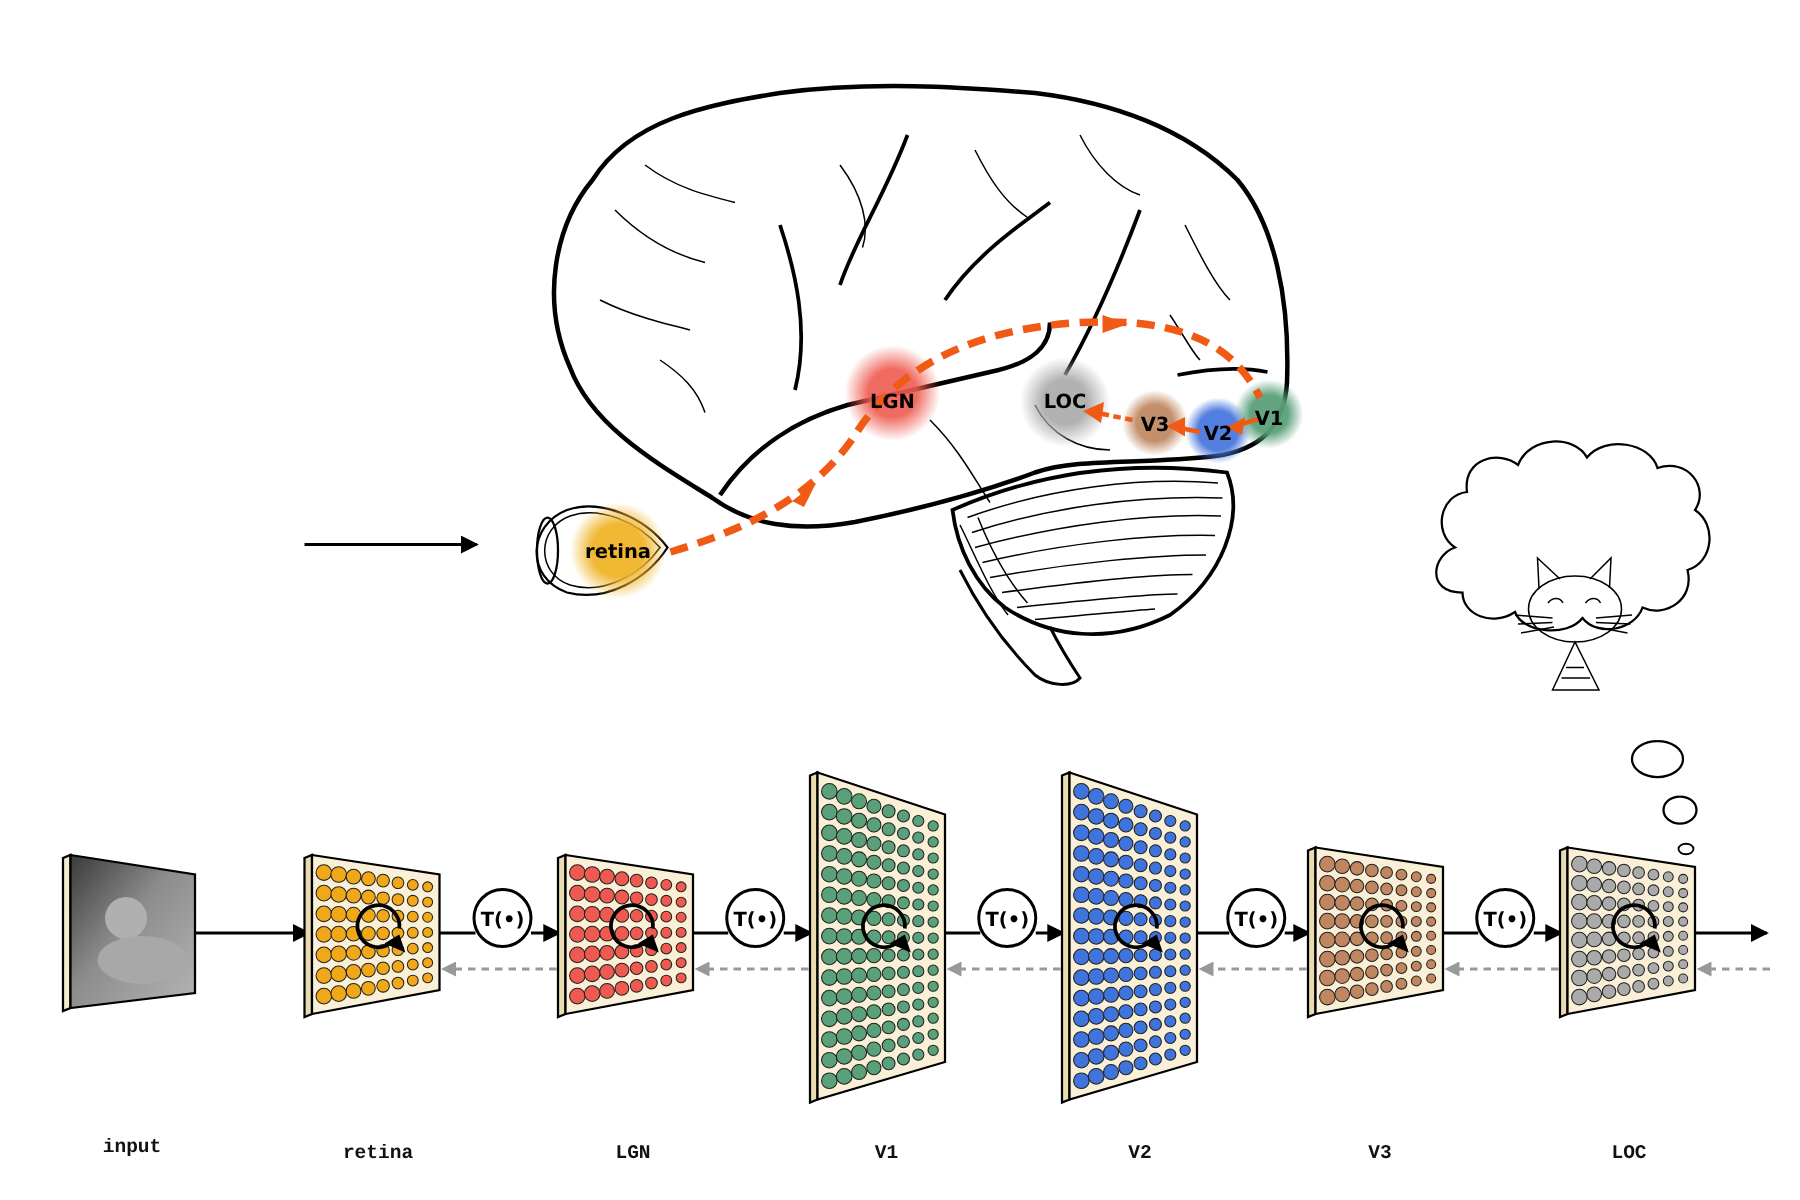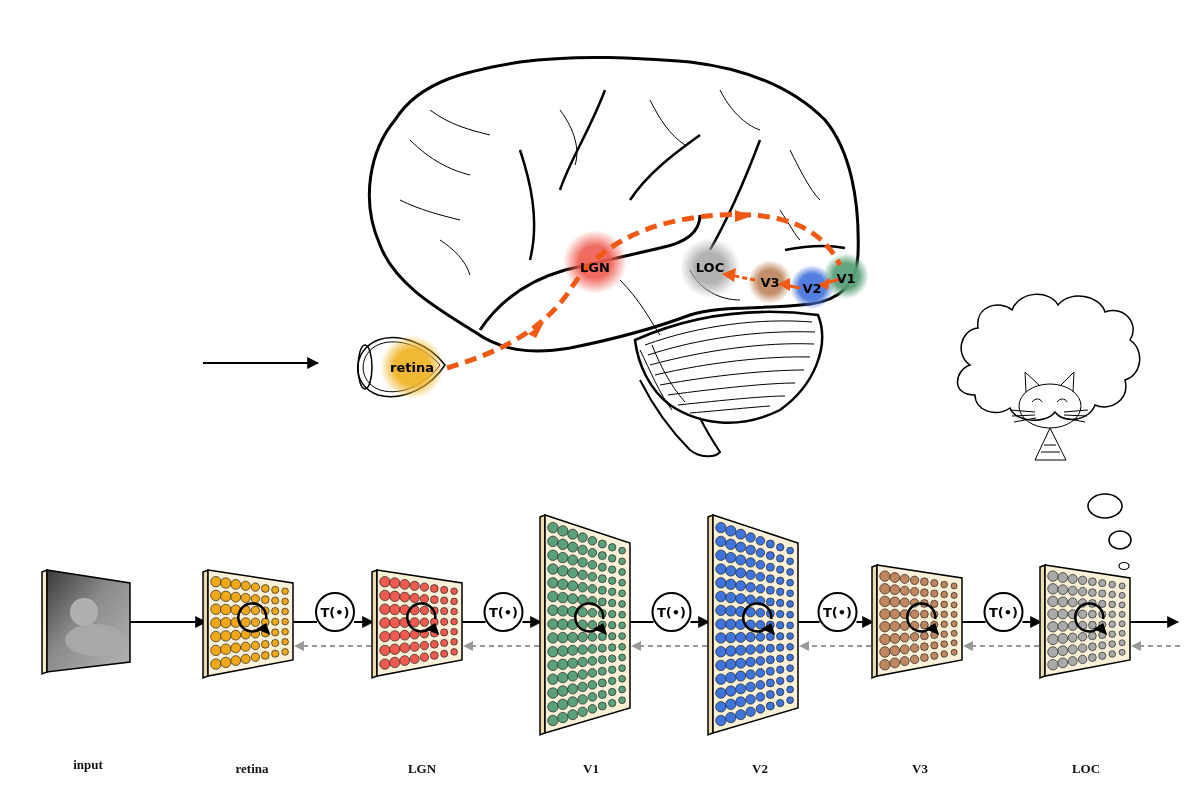--- a/index.html
+++ b/index.html
@@ -1,18 +1,18 @@
 <!DOCTYPE html>
 <html><head>
 <meta charset="utf-8">
 <style>
   html,body{margin:0;padding:0;background:#fff;}
   body{width:1200px;height:800px;position:relative;overflow:hidden;font-family:"DejaVu Sans",sans-serif;}
   #stage{position:absolute;left:0;top:0;}
-  .lbl{position:absolute;font-family:Liberation Serif, serif;font-weight:bold;font-size:13px;color:#111;transform:translateX(-50%);white-space:nowrap;}
+  .lbl{position:absolute;font-family:Liberation Mono, monospace;font-weight:bold;font-size:13px;color:#111;transform:translateX(-50%);white-space:nowrap;}
 </style>
 </head>
 <body>
 
 <svg id="stage" width="1200" height="800" viewBox="0 0 1200 800">
   <defs>
     <radialGradient id="g-retina">
         <stop offset="0.55" stop-color="#f0b429" stop-opacity="0.95"></stop>
         <stop offset="1" stop-color="#f0b429" stop-opacity="0"></stop>
       </radialGradient>

